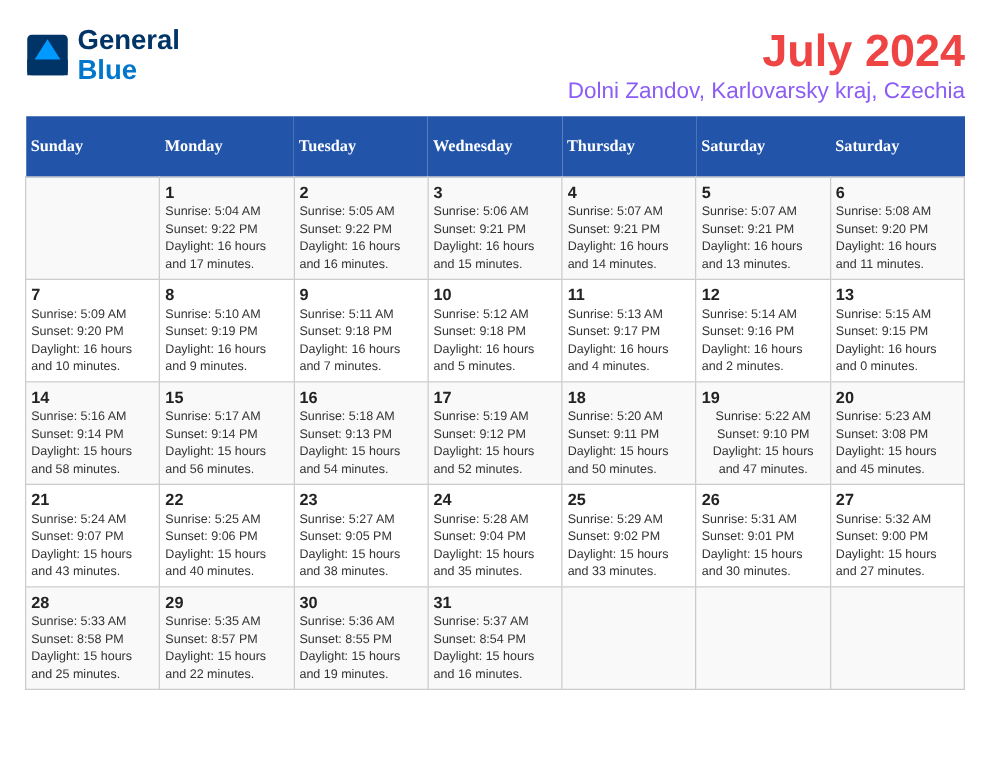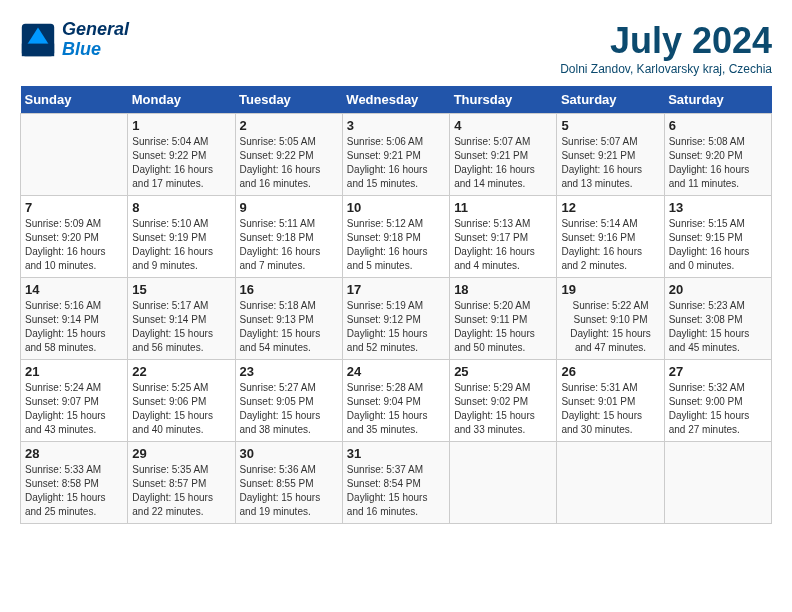--- a/index.html
+++ b/index.html
@@ -15,54 +15,54 @@
       justify-content: space-between;
       align-items: flex-start;
       margin-bottom: 10px;
     }
     .logo {
       display: flex;
       align-items: center;
       gap: 6px;
     }
     .logo-text {
-      font-size: 18px;
+      font-size: 22px;
       font-weight: bold;
       color: #003366;
       line-height: 1.1;
-      font-style: italic;
     }
     .logo-icon {
       width: 36px;
       height: 36px;
     }
     .title-area {
       text-align: right;
     }
     .main-title {
       font-size: 36px;
       font-weight: bold;
-      color: #0c4a6e;
+      color: #ef4444;
     }
     .subtitle {
-      font-size: 12px;
-      color: #0c4a6e;
+      font-size: 18px;
+      color: #8b5cf6;
     }
     table {
       width: 100%;
       border-collapse: collapse;
       font-size: 11px;
     }
     thead tr th {
       background-color: #2255aa;
       color: #fff;
-      padding: 6px 4px;
+      padding: 16px 4px;
       text-align: left;
       font-size: 13px;
       font-weight: bold;
+      font-family: Liberation Serif, serif;
     }
     tbody tr td {
       border: 1px solid #ccc;
       vertical-align: top;
       padding: 4px;
       width: 107px;
       min-height: 80px;
     }
     tbody tr td .day-num {
       font-weight: bold;

